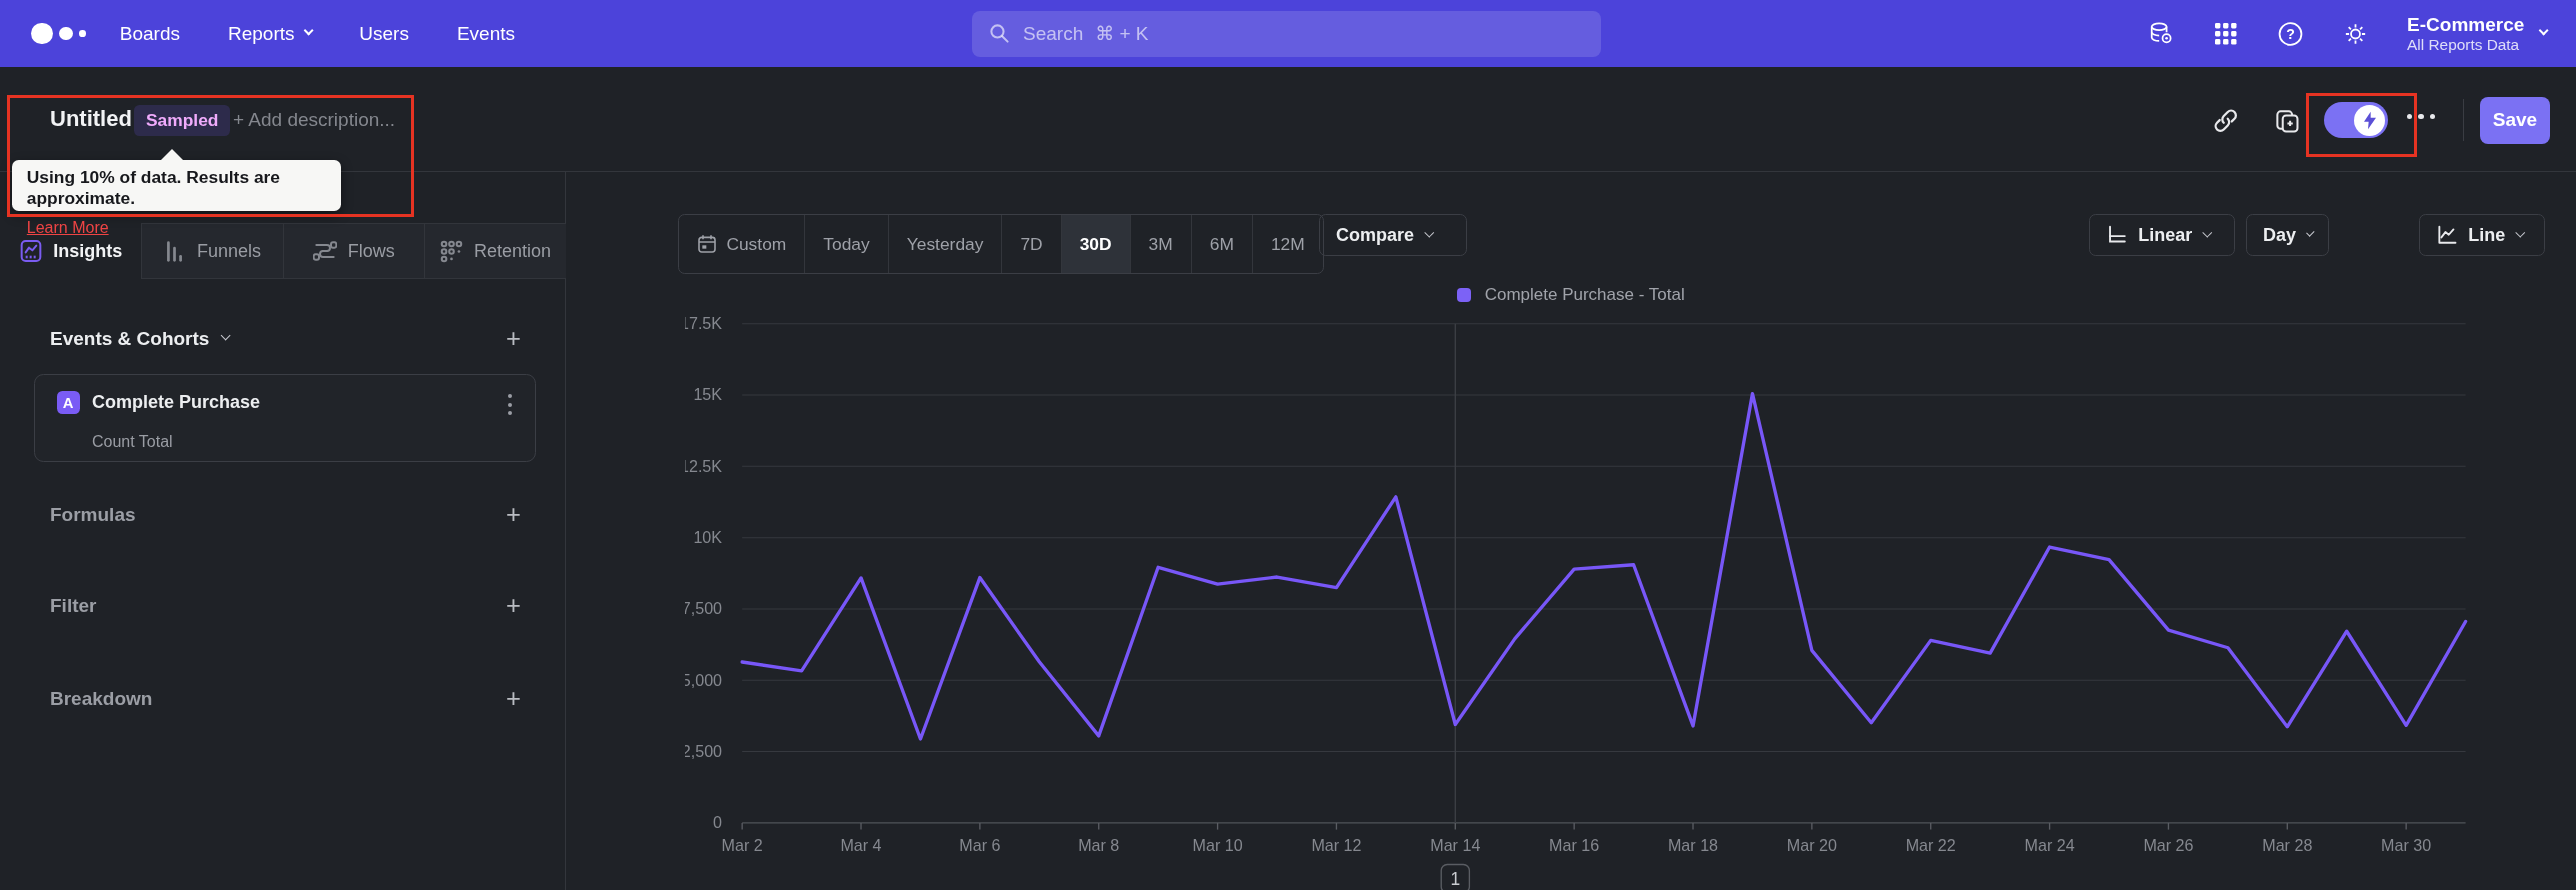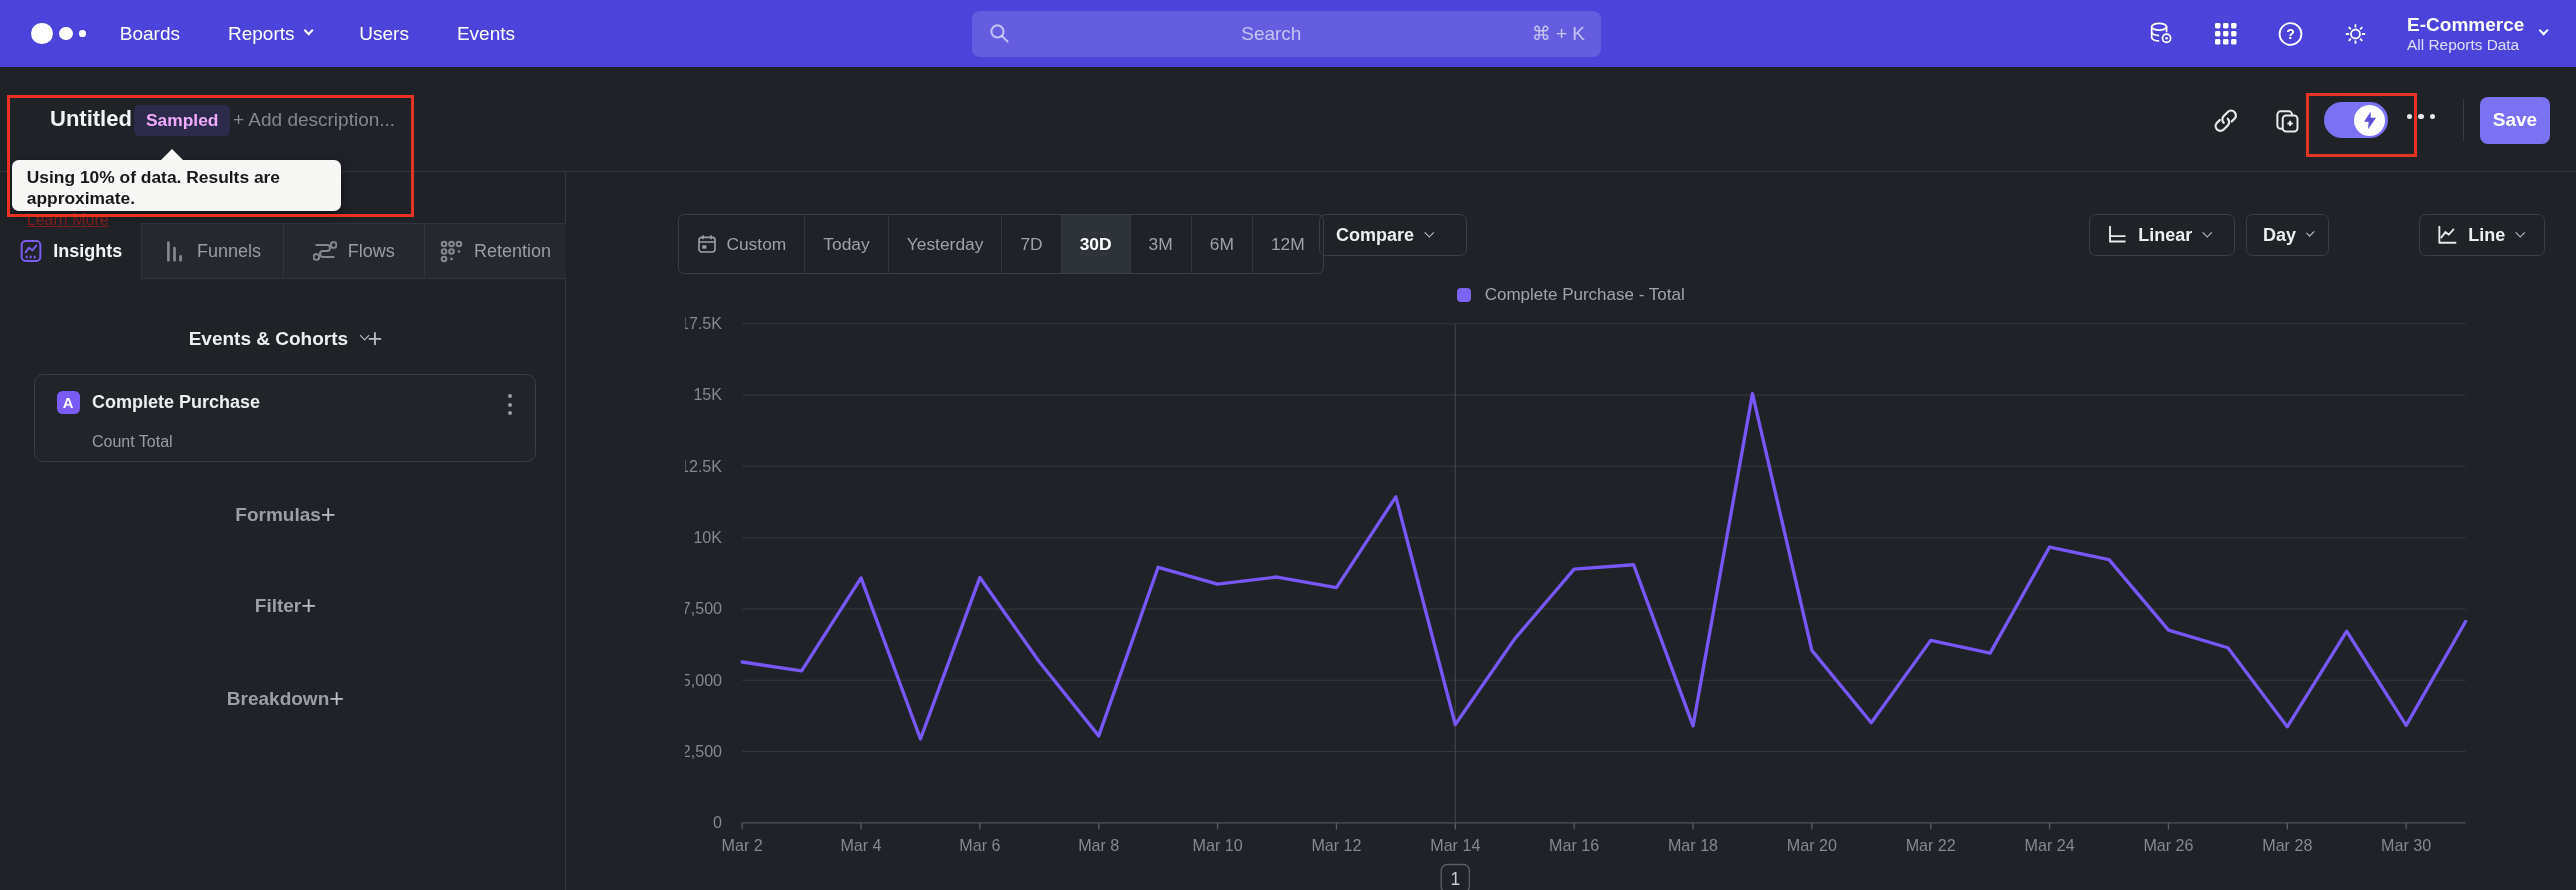--- a/index.html
+++ b/index.html
@@ -11,21 +11,21 @@
     -webkit-font-smoothing:antialiased;
   }
   
   .navbar { position:absolute; left:0; top:0; width:2576px; height:67px; background:#4c43da; display:flex; align-items:center; }
   .logo { display:flex; align-items:center; gap:6.7px; margin-left:31px; width:74px; }
   .logo i { background:#fff; border-radius:50%; display:block; }
   .logo i.d1{ width:21.5px; height:21.5px; } .logo i.d2{ width:13.4px; height:13.4px; } .logo i.d3{ width:6.7px; height:6.7px; }
   .nav-links { display:flex; align-items:center; gap:48px; margin-left:14.8px; }
   .nav-link { color:#ffffff; font-size:19px; font-weight:500; display:flex; align-items:center; gap:9.4px; cursor:pointer; white-space:nowrap; }
   .chev { width:7.4px; height:7.4px; border-right:2px solid currentColor; border-bottom:2px solid currentColor; transform:rotate(45deg) translateY(-1.3px); display:inline-block; margin-top:-4px; }
-  .search-box { position:absolute; left:972px; top:10.7px; width:629px; height:46px; background:rgba(255,255,255,0.14); border-radius:8px; display:flex; align-items:center; padding:0 16px; gap:12px; color:rgba(255,255,255,0.62); font-size:19px;justify-content:space-between; }
+  .search-box { position:absolute; left:972px; top:10.7px; width:629px; height:46px; background:rgba(255,255,255,0.14); border-radius:8px; display:flex; align-items:center; padding:0 16px; gap:12px; color:rgba(255,255,255,0.62); font-size:19px; }
   .nav-right { position:absolute; right:29.5px; top:0; height:67px; display:flex; align-items:center; gap:38px; }
   .nav-icon { width:27px; height:27px; display:flex; align-items:center; justify-content:center; color:#fff; cursor:pointer; }
   .project { display:flex; align-items:center; gap:14.8px; cursor:pointer; color:#fff; }
   .project .pname { font-size:19px; font-weight:700; line-height:23px; }
   .project .pscope { font-size:15.4px; font-weight:400; color:rgba(255,255,255,0.82); }
   
   .titlebar { position:absolute; left:0; top:67px; width:2576px; height:105px; background:#1f2227; border-bottom:0.7px solid #33363c; }
   .report-title { position:absolute; left:50px; top:39px; font-size:22px; font-weight:700; color:#f2f3f5; }
   .sampled-badge { position:absolute; left:134px; top:38px; height:31px; background:#2d2b4b; color:#f0abfc; font-size:17.4px; font-weight:600; border-radius:5.4px; display:flex; align-items:center; padding:0 12px; cursor:pointer; }
   .add-desc { position:absolute; left:233px; top:42px; font-size:19px; color:#84878e; cursor:pointer; }
@@ -36,28 +36,28 @@
   .dots-menu i { width:5.4px; height:5.4px; border-radius:50%; background:#e8e9ec; display:block; }
   .tb-divider { position:absolute; left:2463px; top:32px; width:0.7px; height:42px; background:#3a3d43; }
   .save-btn { position:absolute; left:2480px; top:29.5px; width:70px; height:47px; background:#7b71f3; border:none; border-radius:8px; color:#fff; font-size:19px; font-weight:600; font-family:inherit; cursor:pointer; }
   
   .red-box { position:absolute; border:3.4px solid #e63322; pointer-events:none; z-index:60; }
   .red-box.rb1 { left:6.7px; top:95px; width:407px; height:122px; }
   .red-box.rb2 { left:2306px; top:93px; width:111px; height:64px; }
   .sample-tooltip { position:absolute; left:12px; top:160px; width:329px; height:51px; background:#f7f7f5; border-radius:6.7px; z-index:55; padding:6.7px 14.8px; box-shadow:0 4px 12px rgba(0,0,0,0.45); }
   .sample-tooltip:before { content:""; position:absolute; left:149px; top:-10.7px; border-left:11.4px solid transparent; border-right:11.4px solid transparent; border-bottom:11.4px solid #f7f7f5; }
   .sample-tooltip .tt-line1 { font-size:17.4px; font-weight:700; color:#17181c; line-height:21.5px; }
-  .sample-tooltip .tt-link { font-size:16px; color:#7f1d1d; text-decoration:underline; line-height:20px; cursor:pointer; display:inline-block; }
+  .sample-tooltip .tt-link { font-size:16px; color:#ef4444; text-decoration:underline; line-height:20px; cursor:pointer; display:inline-block;margin-top:8px; }
   
   .sidebar { position:absolute; left:0; top:172px; width:566px; height:718px; background:#1f2227; border-right:0.7px solid #33363c; }
   .tabs { position:absolute; left:0; top:51px; width:566px; height:56px; display:flex; }
   .tab { flex:1; display:flex; align-items:center; justify-content:center; gap:10.7px; font-size:18px; color:#9a9da4; background:#25282e; border-top:0.7px solid #32353b; border-bottom:0.7px solid #32353b; border-left:0.7px solid #32353b; cursor:pointer; }
   .tab.active { background:#1f2227; border-top:none; border-bottom:none; border-left:none; color:#f2f3f5; font-weight:600; }
   .tab.active + .tab { border-left:0.7px solid #32353b; }
-  .side-row { position:absolute; left:50px; right:44px; height:34px; display:flex; align-items:center; justify-content:center; }
+  .side-row { position:absolute; left:50px; right:44px; height:34px; display:flex; align-items:center; justify-content:space-between; }
   .side-row .hd { font-size:19px; font-weight:700; color:#eceef0; display:flex; align-items:center; gap:12px; cursor:pointer; }
   .side-row .hd .chev { border-color:#c8cad0; border-width:1.7px; }
   .side-row .sec { font-size:19px; font-weight:600; color:#9b9ea5; }
   .plus-btn { font-size:25.5px; font-weight:300; color:#b9bcc2; background:none; border:none; cursor:pointer; line-height:25.5px; font-family:inherit; }
   .event-card { position:absolute; left:34px; top:202px; width:502px; height:88px; border:1.3px solid #3b3e45; border-radius:9.4px; background:#212429; cursor:pointer; }
   .badge-a { position:absolute; left:21.5px; top:16px; width:23px; height:23px; border-radius:5.4px; background:#7a5cf5; color:#fff; font-size:14.8px; font-weight:700; display:flex; align-items:center; justify-content:center; }
   .event-name { position:absolute; left:57px; top:17.4px; font-size:18px; font-weight:600; color:#eceef0;text-align:center; }
   .event-metric { position:absolute; left:57px; top:58px; font-size:16px; color:#9a9da4; }
   .kebab { position:absolute; right:23px; top:19px; display:flex; flex-direction:column; gap:4.7px; cursor:pointer; }
   .kebab i { width:4px; height:4px; border-radius:50%; background:#9a9da4; display:block; }

